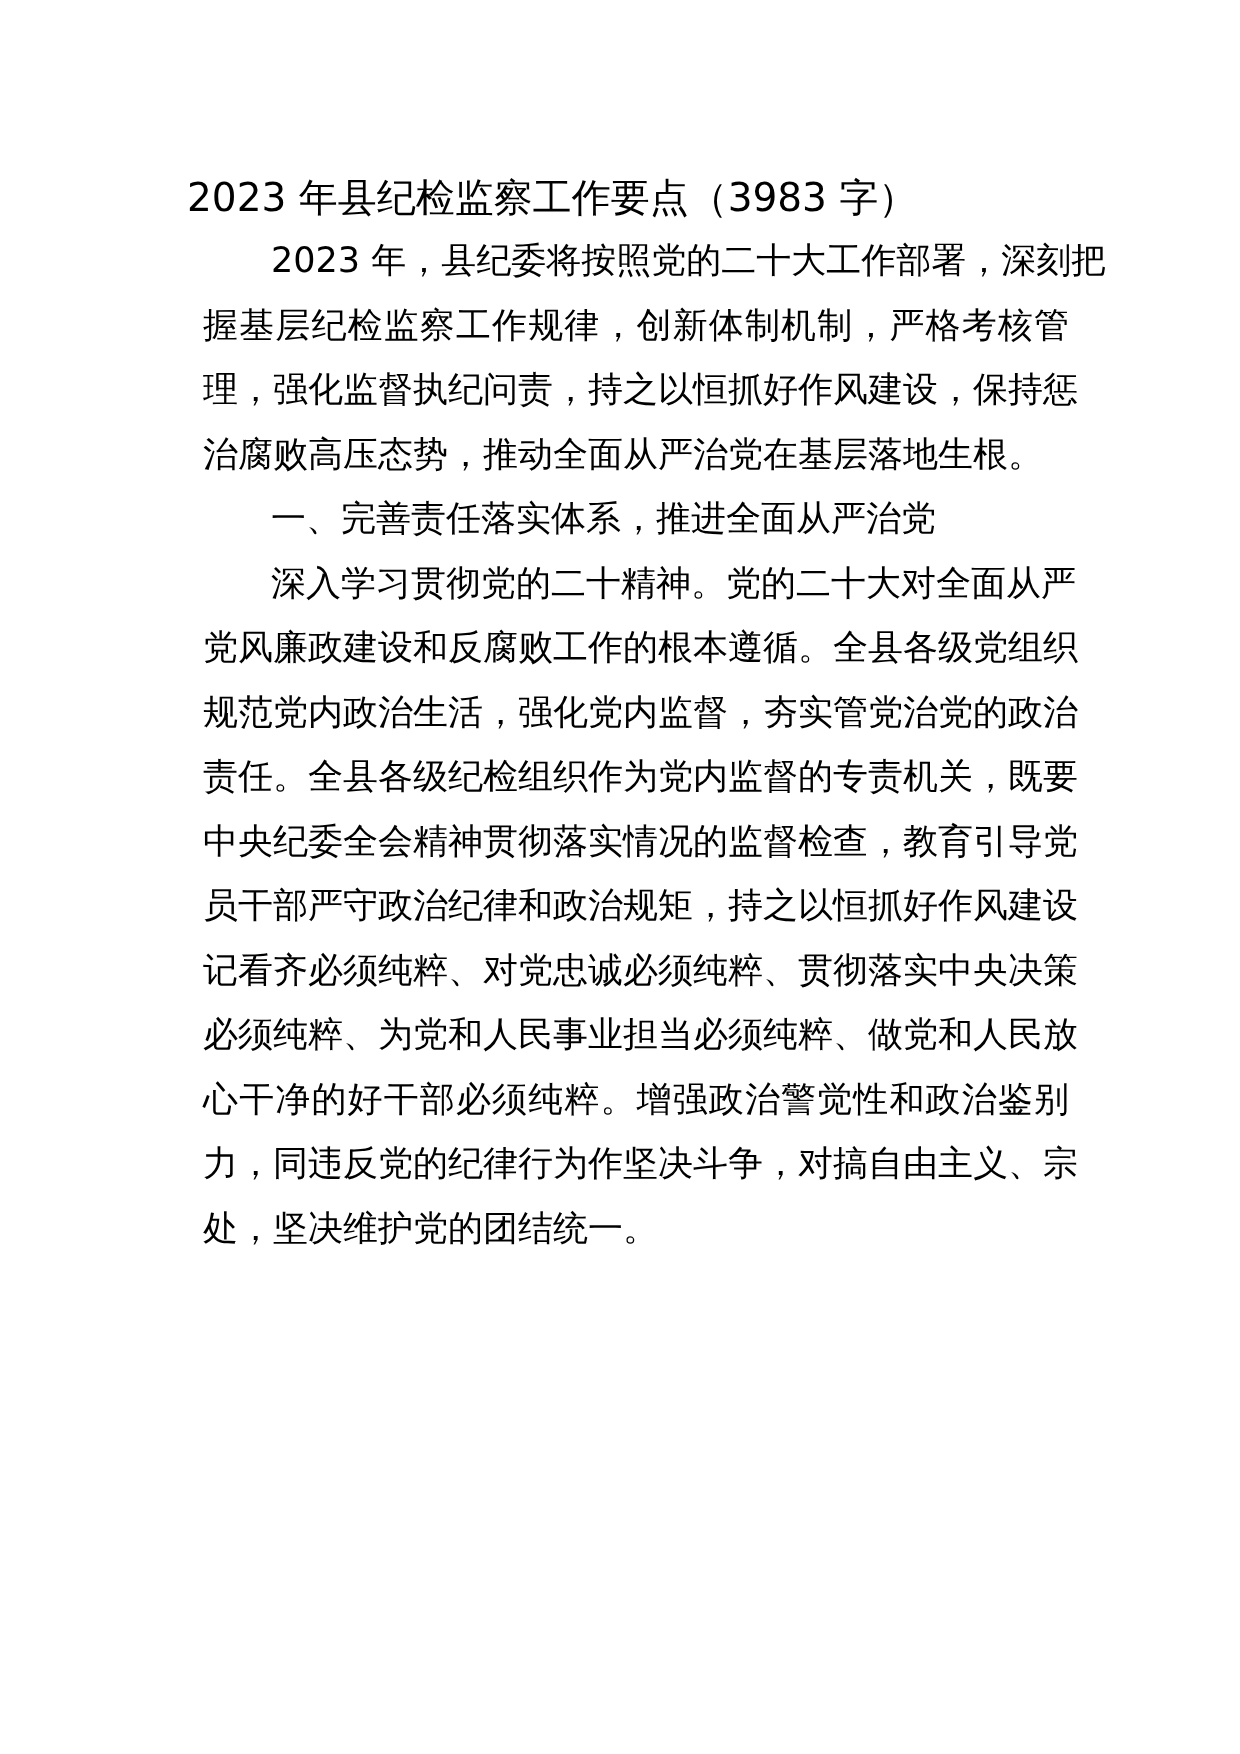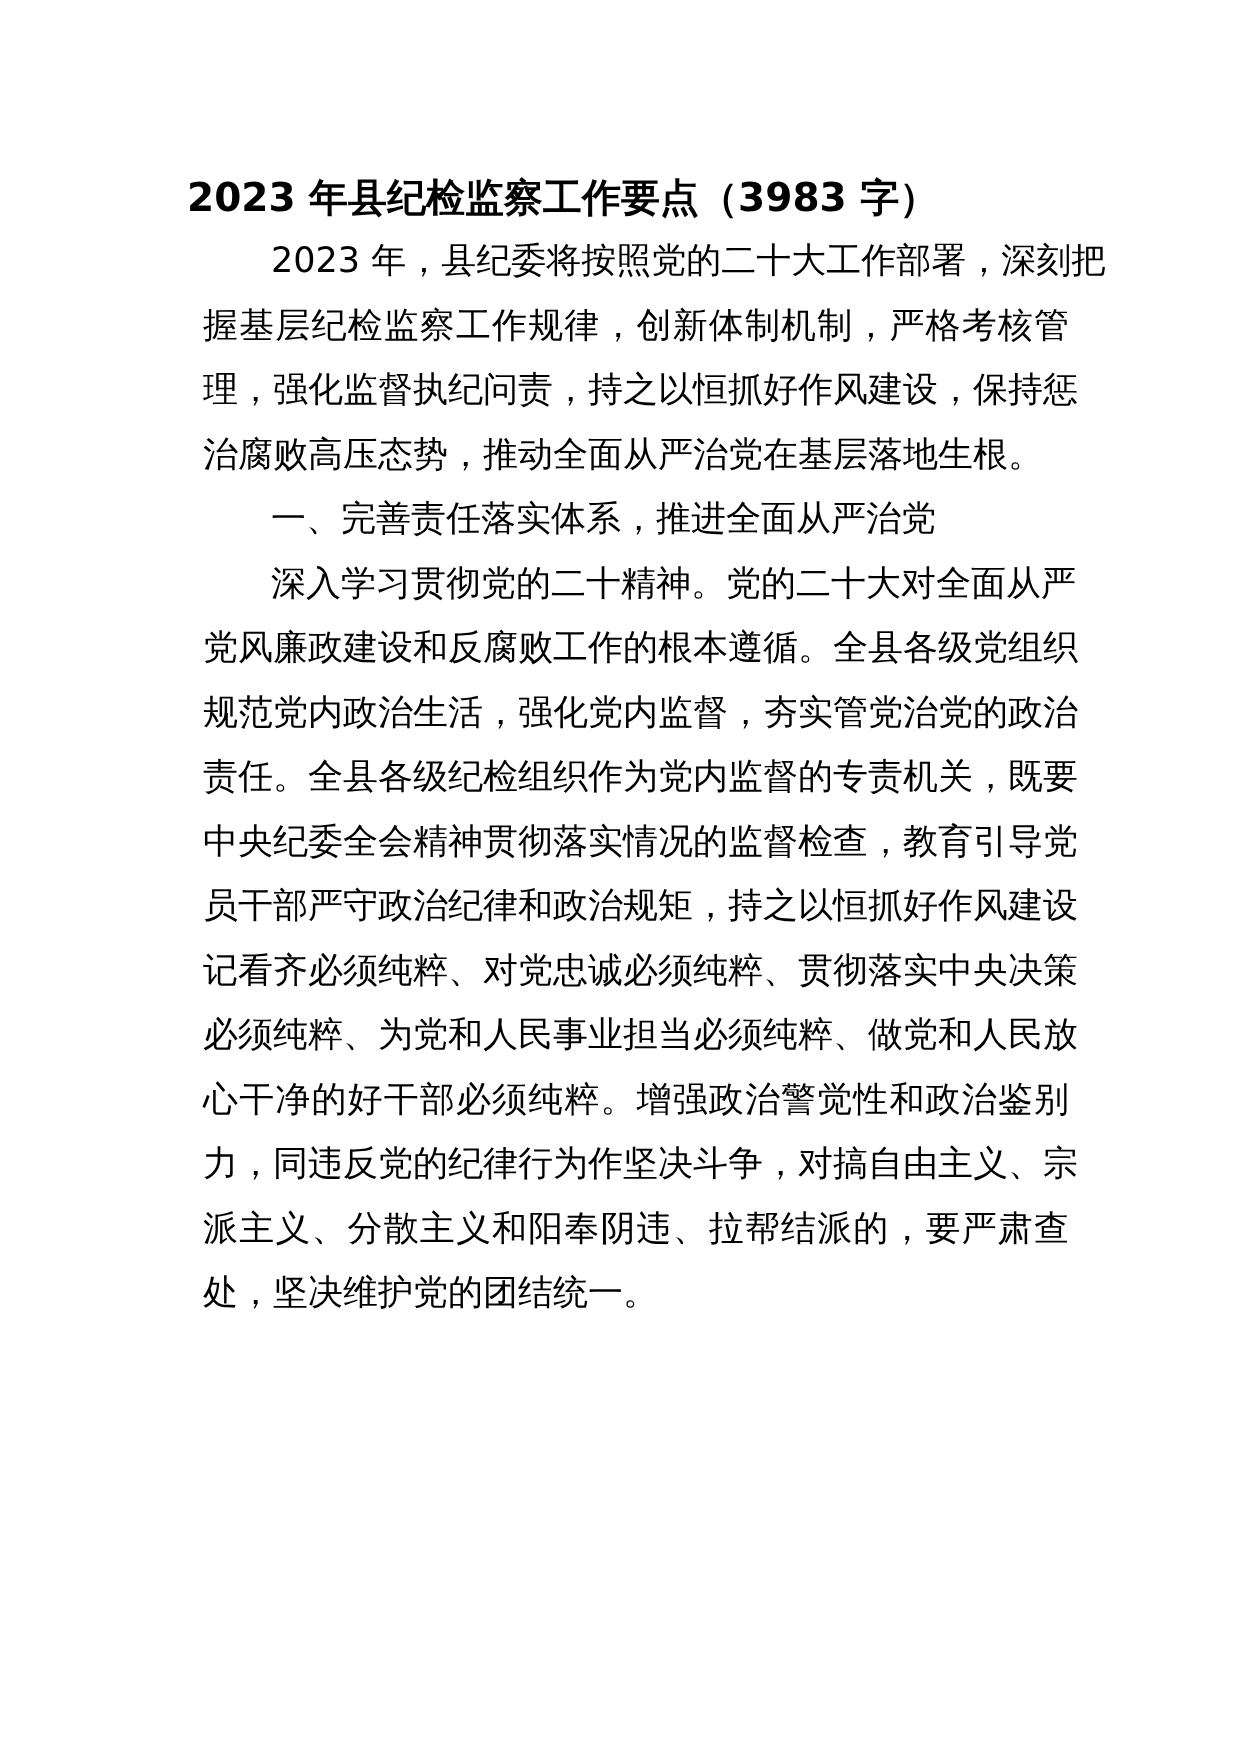--- a/index.html
+++ b/index.html
@@ -19,21 +19,21 @@
       position: absolute;
       left: 187px;
       top: 168px;
       width: 870px;
     }
     .title {
       font-size: 39px;
       line-height: 60px;
       height: 60px;
       margin: 0;
-      font-weight: bold;
+      font-weight: normal;
       white-space: nowrap;
       letter-spacing: 0px;
     }
     .line {
       font-size: 35px;
       line-height: 64.5px;
       height: 64.5px;
       white-space: nowrap;
       text-align: justify;
       text-align-last: justify;
@@ -69,16 +69,15 @@
     <div class="line indent">深入学习贯彻党的二十精神。党的二十大对全面从严</div>
     <div class="line">党风廉政建设和反腐败工作的根本遵循。全县各级党组织</div>
     <div class="line">规范党内政治生活，强化党内监督，夯实管党治党的政治</div>
     <div class="line">责任。全县各级纪检组织作为党内监督的专责机关，既要</div>
     <div class="line">中央纪委全会精神贯彻落实情况的监督检查，教育引导党</div>
     <div class="line">员干部严守政治纪律和政治规矩，持之以恒抓好作风建设</div>
     <div class="line">记看齐必须纯粹、对党忠诚必须纯粹、贯彻落实中央决策</div>
     <div class="line">必须纯粹、为党和人民事业担当必须纯粹、做党和人民放</div>
     <div class="line">心干净的好干部必须纯粹。增强政治警觉性和政治鉴别</div>
     <div class="line">力，同违反党的纪律行为作坚决斗争，对搞自由主义、宗</div>
-    <div class="line">派主义、分散主义和阳奉阴违、拉帮结派的，要严肃查</div>
     <div class="line last">处，坚决维护党的团结统一。</div>
   </div>
 </div>
 
 </body></html>

